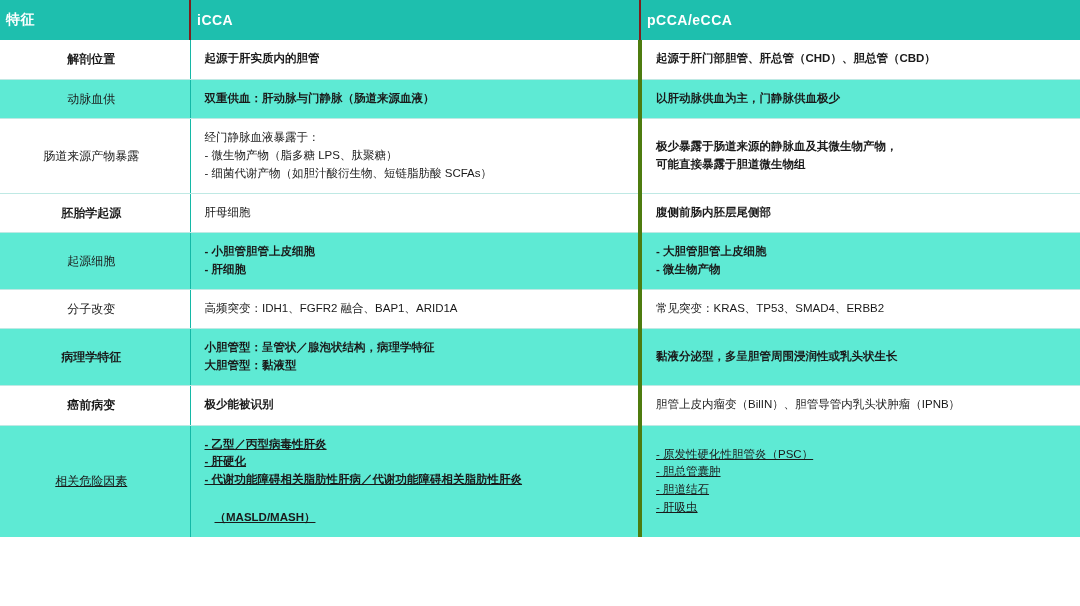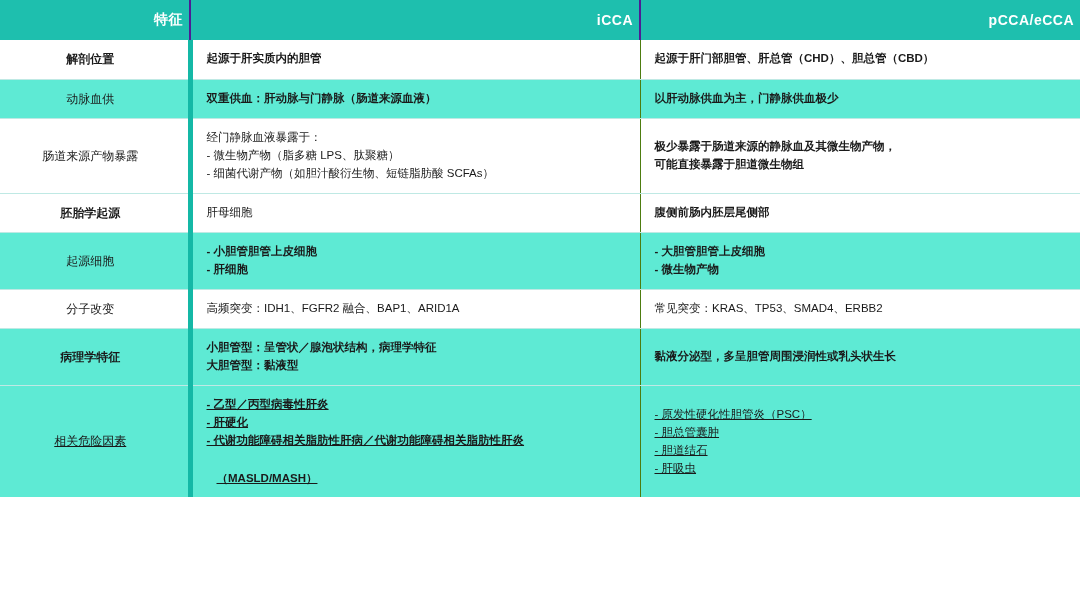--- a/index.html
+++ b/index.html
@@ -21,49 +21,49 @@
   }
   table.cmp col.c1 { width: 190px; }
   table.cmp col.c2 { width: 450px; }
   table.cmp col.c3 { width: 440px; }
 
   thead th {
     background: #1ebfae;
     color: #ffffff;
     font-size: 14px;
     font-weight: bold;
-    text-align: right;
+    text-align: left;
     padding: 11px 6px;
     border: none;
     letter-spacing: 0.5px;
   }
   thead th.th-sep {
-    border-left: 2px solid #4c1d95;
+    border-left: 2px solid #7f1d1d;
   }
 
   tbody td {
     font-size: 11.5px;
     line-height: 1.55;
     padding: 10px 14px;
     vertical-align: middle;
     border-bottom: 1px solid #bfe9e4;
   }
   tbody tr.band-a td { background: #ffffff; }
   tbody tr.band-b td { background: #5eead4; }
   tbody tr:last-child td { border-bottom: none; text-decoration: underline; }
 
   td.feature {
     text-align: center;
     font-size: 12px;
     color: #1a1a1a;
     padding-left: 7px;
   }
   td.feature.bold { font-weight: bold; }
-  td.col-icca { border-left: 5px solid #14b8a6; }
-  td.col-pcca { border-left: 1px solid #4d7c0f; }
+  td.col-icca { border-left: 1px solid #14b8a6; }
+  td.col-pcca { border-left: 4px solid #4d7c0f; }
 
   .line { display: block; white-space: pre-wrap; }
   .b { font-weight: bold; }
   .indent { padding-left: 10px; margin-top: 20px; }
 </style>
 </head>
 <body>
 
 <table class="cmp">
   <colgroup>
@@ -141,20 +141,29 @@
       <tr class="band-b">
         <td class="feature bold">病理学特征</td>
         <td class="col-icca">
           <span class="line b">小胆管型：呈管状／腺泡状结构，病理学特征</span>
           <span class="line b">大胆管型：黏液型</span>
         </td>
         <td class="col-pcca">
           <span class="line b">黏液分泌型，多呈胆管周围浸润性或乳头状生长</span>
         </td>
       </tr>
+      <tr class="band-a">
+        <td class="feature bold">癌前病变</td>
+        <td class="col-icca">
+          <span class="line b">极少能被识别</span>
+        </td>
+        <td class="col-pcca">
+          <span class="line">胆管上皮内瘤变（BilIN）、胆管导管内乳头状肿瘤（IPNB）</span>
+        </td>
+      </tr>
       <tr class="band-b">
         <td class="feature">相关危险因素</td>
         <td class="col-icca">
           <span class="line b">- 乙型／丙型病毒性肝炎</span>
           <span class="line b">- 肝硬化</span>
           <span class="line b">- 代谢功能障碍相关脂肪性肝病／代谢功能障碍相关脂肪性肝炎</span>
           <span class="line b indent">（MASLD/MASH）</span>
         </td>
         <td class="col-pcca">
           <span class="line">- 原发性硬化性胆管炎（PSC）</span>

